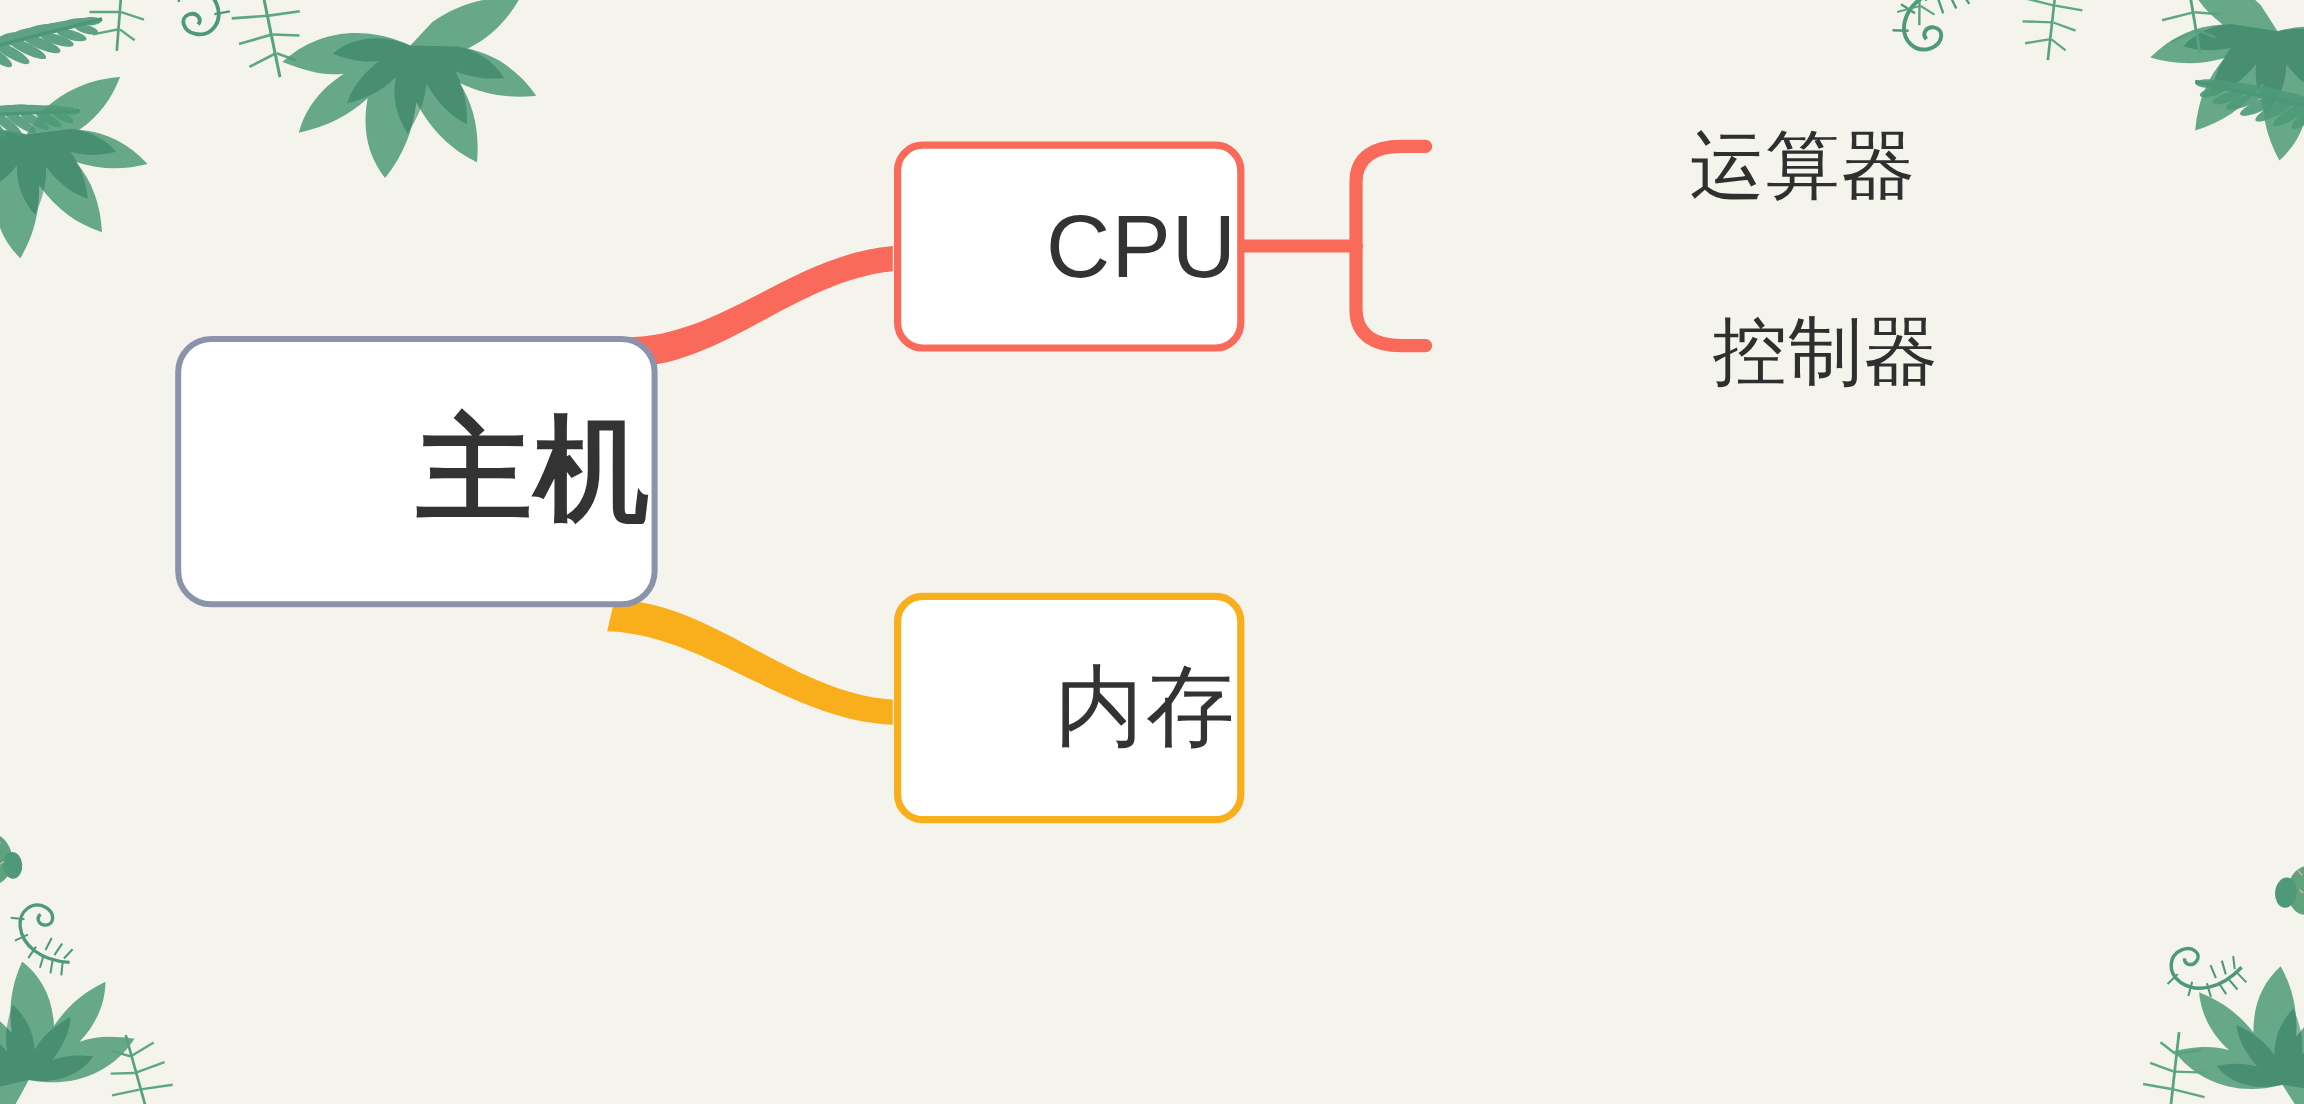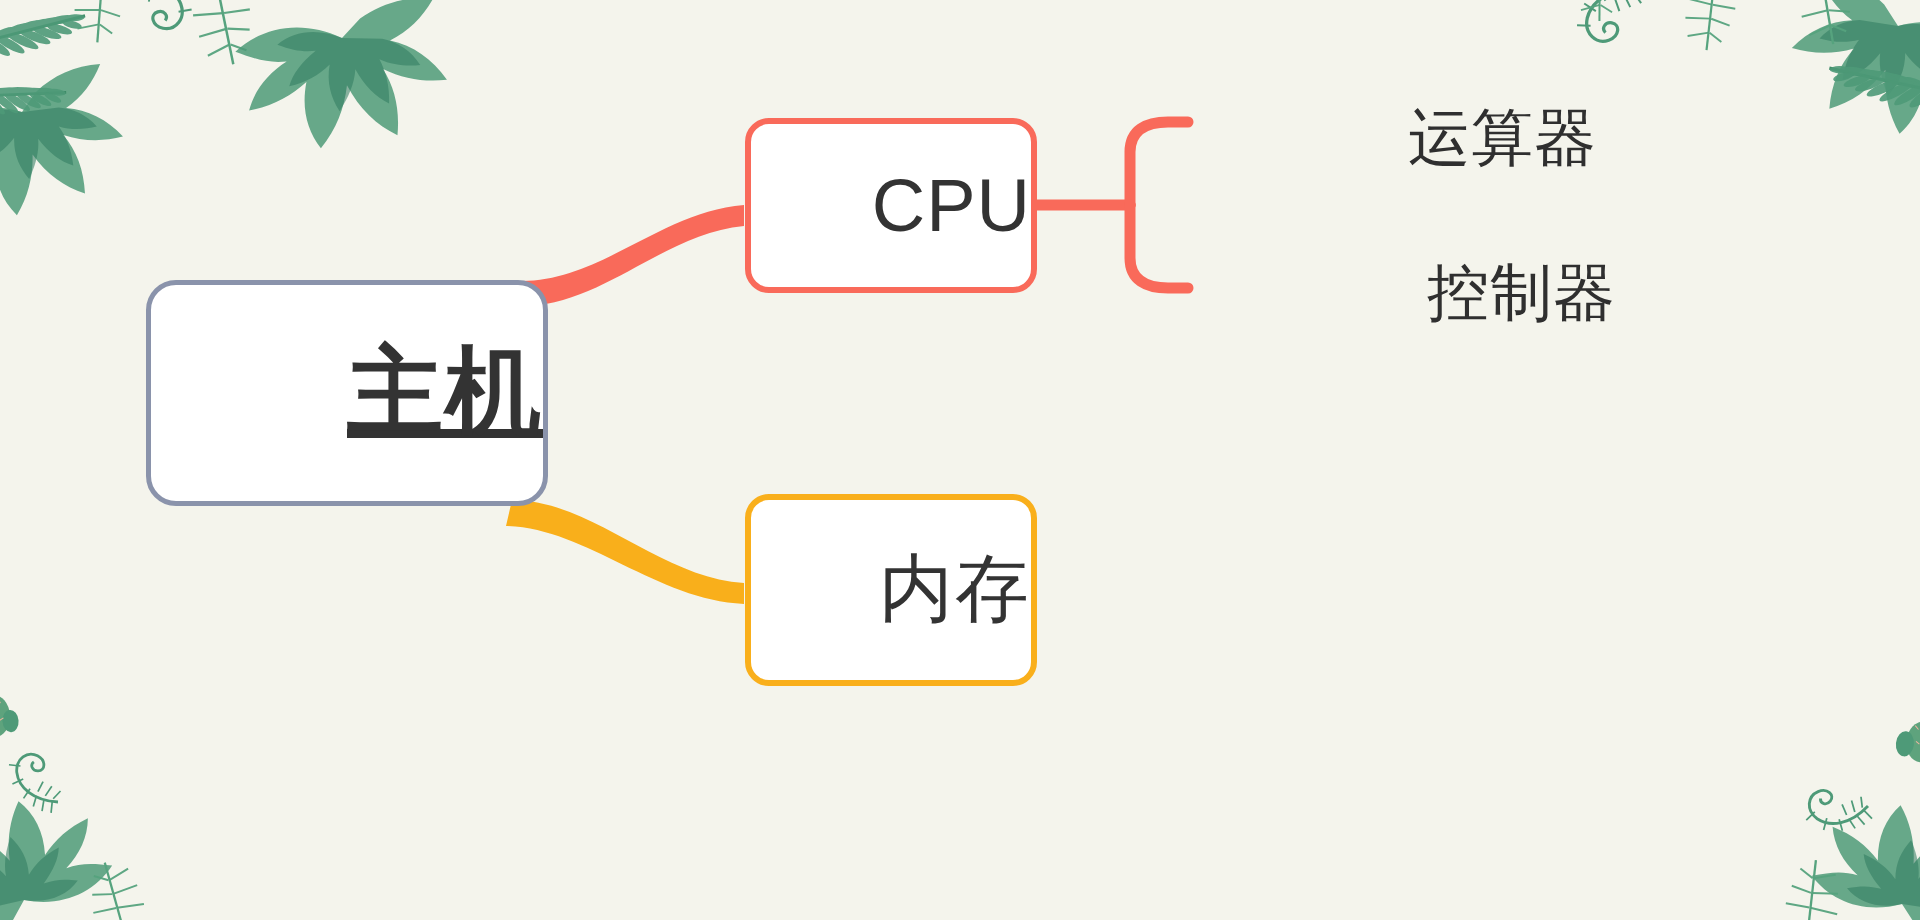--- a/index.html
+++ b/index.html
@@ -39,21 +39,20 @@
   .node-root {
     left: 146px;
     top: 280px;
     width: 402px;
     height: 226px;
     border: 5px solid #8a93ab;
     border-radius: 30px;
     font-size: 96px;
     font-weight: bold;
     letter-spacing: 2px;
-    text-decoration: underline;
   }
   .node-cpu {
     left: 745px;
     top: 118px;
     width: 292px;
     height: 175px;
     border: 6px solid #f96a5a;
     border-radius: 24px;
     font-size: 74px;
     font-weight: 400;

